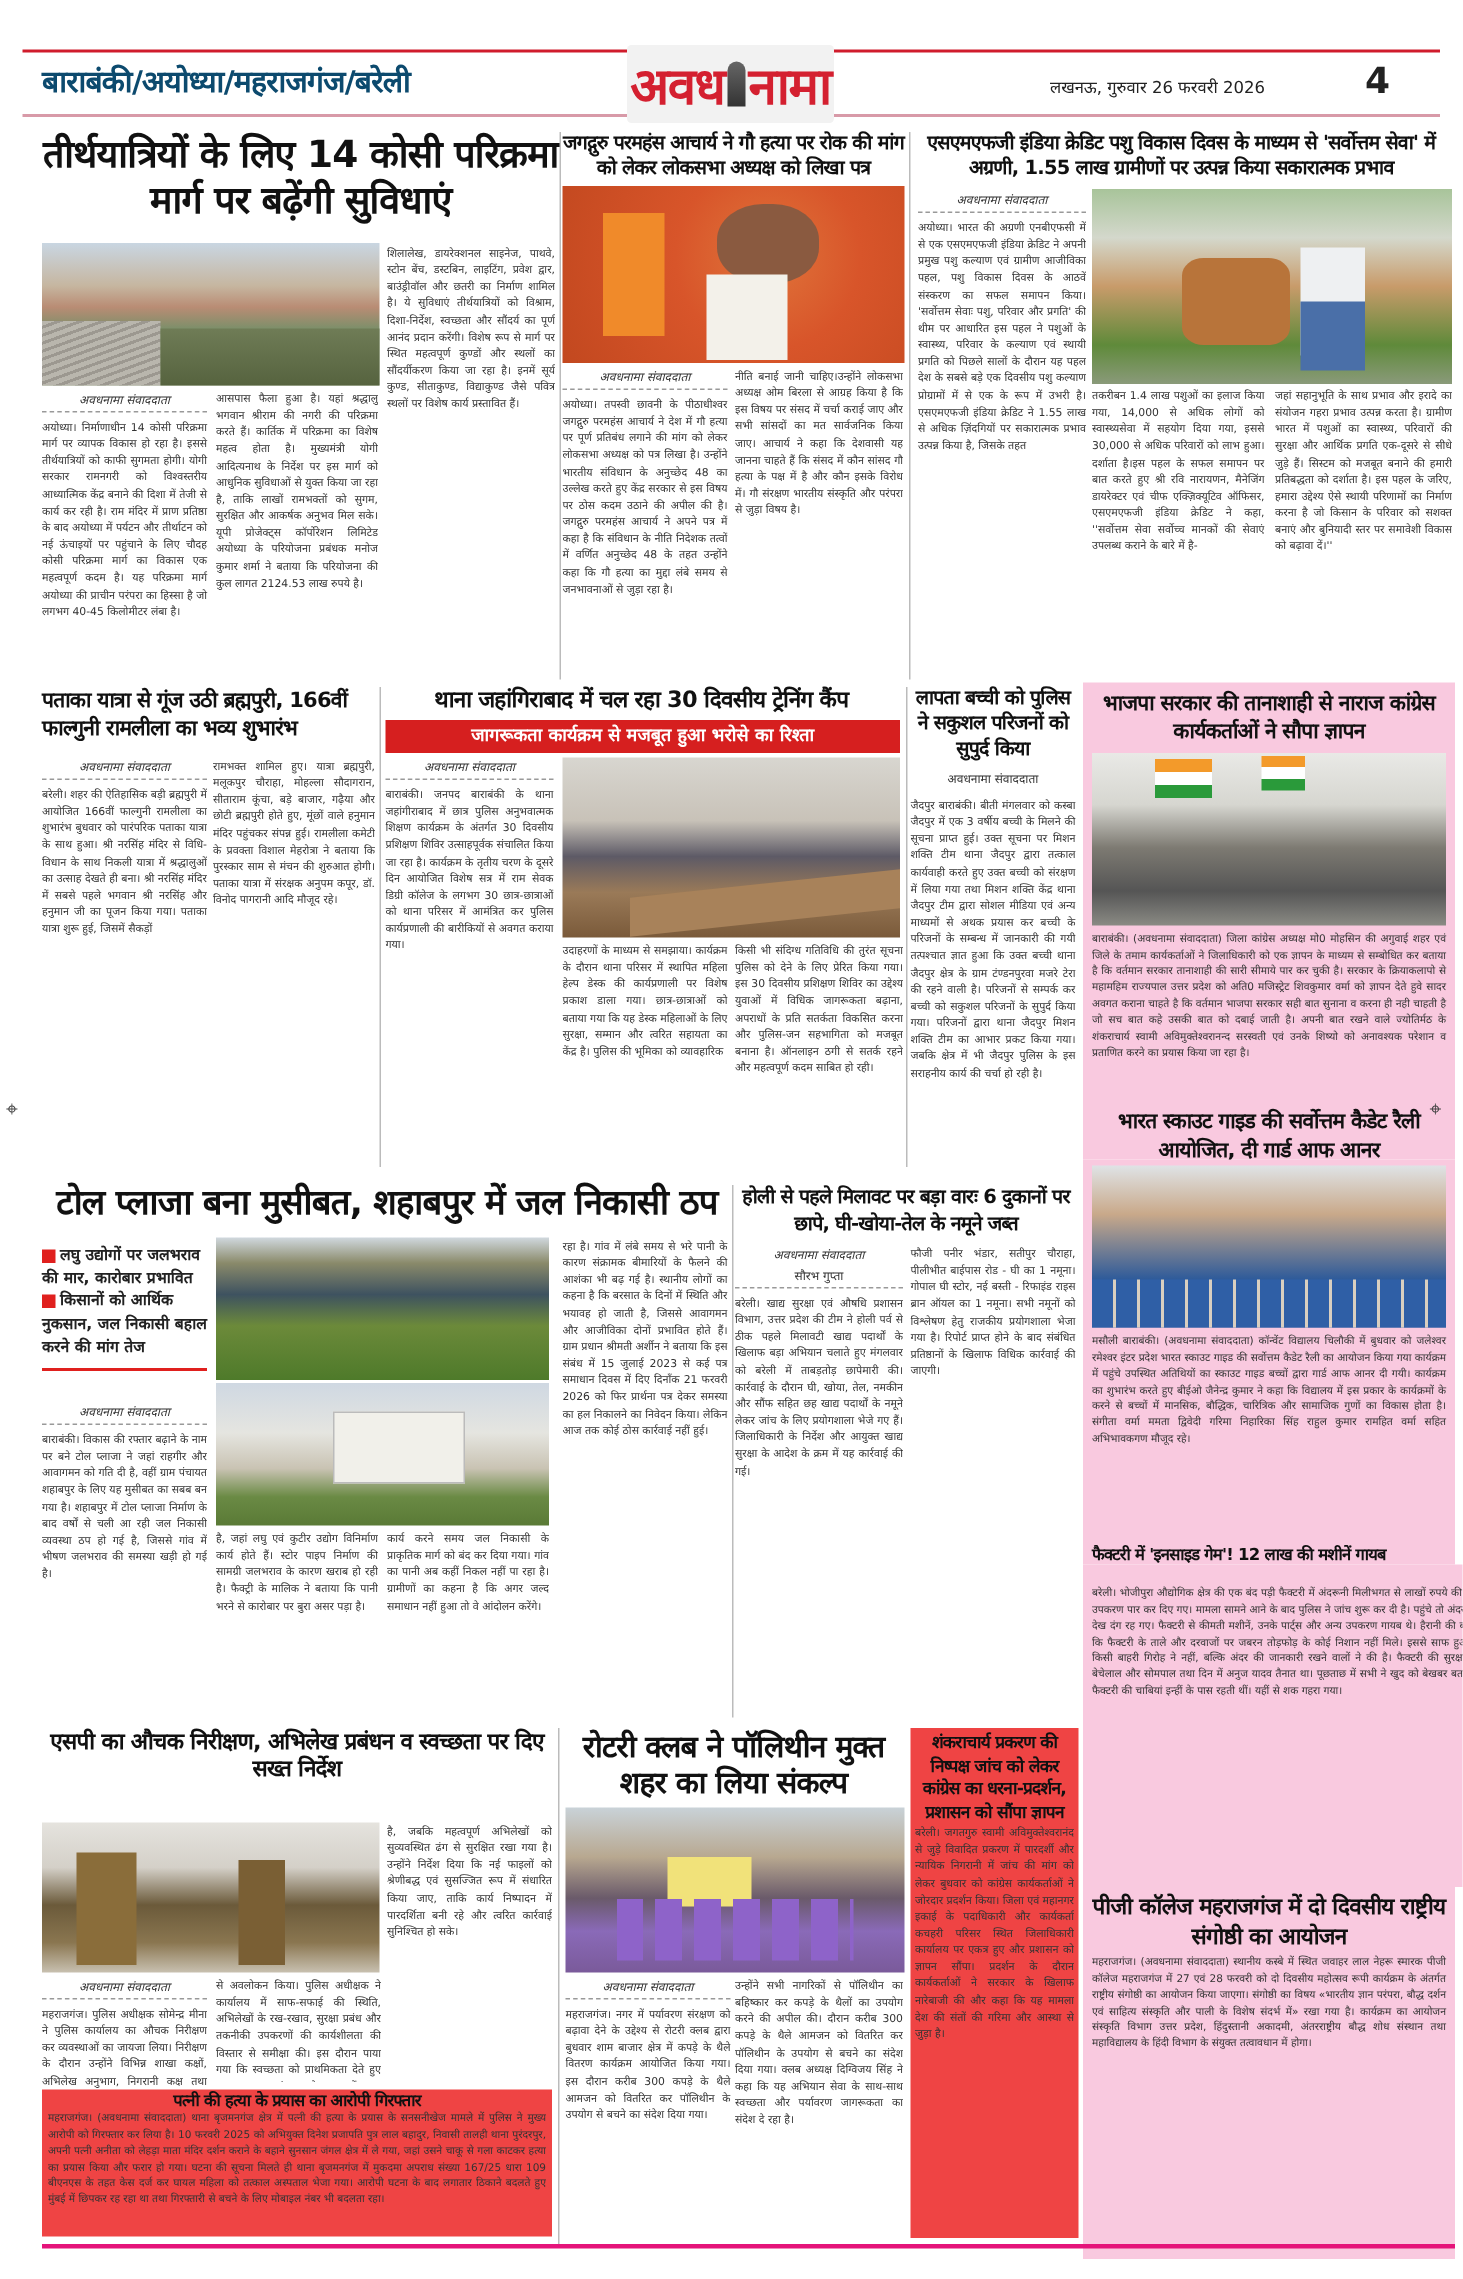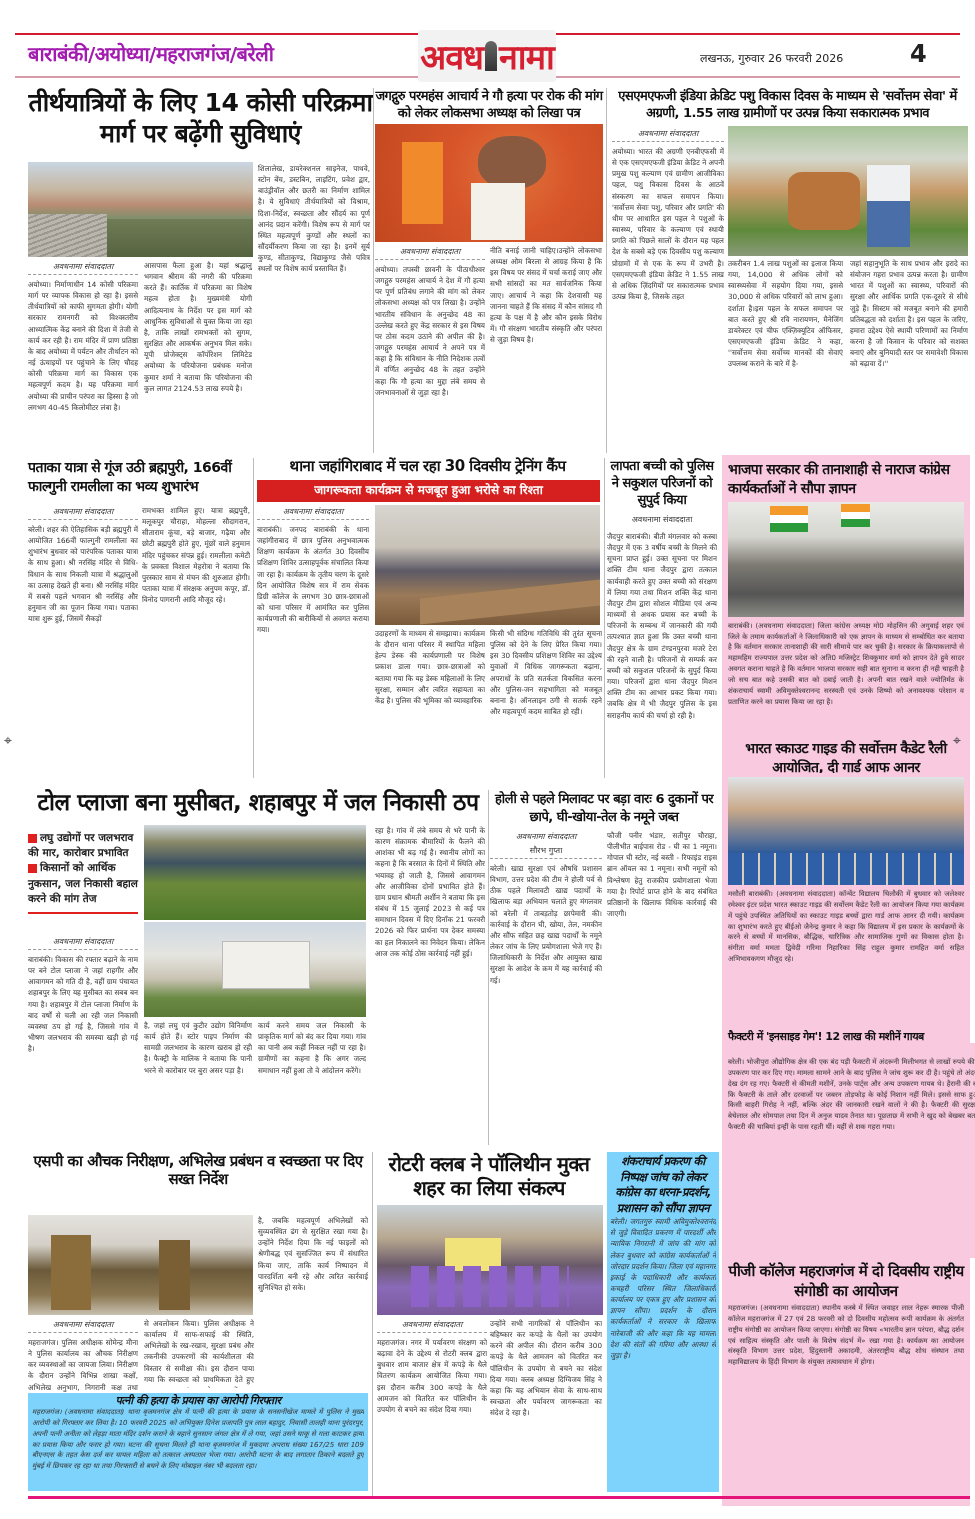--- a/index.html
+++ b/index.html
@@ -1,32 +1,32 @@
 <!DOCTYPE html>
 <html><head>
 <meta charset="utf-8">
 <style>
   * { box-sizing: border-box; margin: 0; padding: 0; }
   body { width: 975px; height: 1519px; background: #fff; font-family: "DejaVu Sans", sans-serif; color: #222; overflow: hidden; position: relative; }
   .abs { position: absolute; }
   
   .mast-line-top { position: absolute; left: 15px; right: 15px; top: 33px; height: 2px; background: #d01c2c; }
   .mast-line-bot { position: absolute; left: 15px; right: 15px; top: 76px; height: 2px; background: #d89aa8; }
-  .edition { position: absolute; left: 28px; top: 40px; font-size: 20px; font-weight: bold; color: #a21caf; font-family: "DejaVu Sans", sans-serif; letter-spacing: -0.5px; }
+  .edition { position: absolute; left: 28px; top: 40px; font-size: 20px; font-weight: bold; color: #0c4a6e; font-family: "DejaVu Sans", sans-serif; letter-spacing: -0.5px; }
   .logo { position: absolute; left: 418px; top: 30px; width: 138px; height: 52px; background: #f2f2f2; border-radius: 3px; display: flex; align-items: center; justify-content: center; font-size: 34px; font-weight: bold; color: #d42030; letter-spacing: -1px; font-family: "DejaVu Sans", sans-serif; }
   .logo .dome { display: inline-block; width: 12px; height: 30px; background: linear-gradient(#666,#333); border-radius: 6px 6px 0 0; margin: 0 2px; }
   .dateline { position: absolute; left: 700px; top: 50px; font-size: 11px; color: #222; }
   .pageno { position: absolute; left: 910px; top: 40px; font-size: 24px; font-weight: bold; color: #222; }
 
   .headline { font-weight: bold; color: #111; line-height: 1.1; font-family: "DejaVu Sans", sans-serif; letter-spacing: -0.5px; }
   .byline { font-size: 8px; font-style: italic; color: #333; text-align: center; border-bottom: 1px dashed #999; padding-bottom: 3px; margin-bottom: 4px; }
   .body { font-size: 7.2px; line-height: 1.55; color: #333; text-align: justify; }
   .photo { background-size: cover; }
   .pink { background: #f9c9df; }
-  .cream { background: #7dd3fc; font-style: italic; }
+  .cream { background: #ef4444; }
   .redbar { background: #d61f1f; color: #fff; font-weight: bold; text-align: center; }
   .bullet-sq { display: inline-block; width: 9px; height: 9px; background: #e0201e; margin-right: 3px; vertical-align: middle; }
   .divider-pink { position: absolute; height: 3px; background: #e5147a; }
   .rule-v { position: absolute; width: 1px; background: #bbb; }
   .reg-mark { position: absolute; font-size: 14px; color: #444; }
 </style>
 </head>
 <body>
 
 <div class="mast-line-top"></div>
@@ -96,21 +96,21 @@
 <div class="abs body" style="left:375px;top:628px;width:110px;height:145px;overflow:hidden;">उदाहरणों के माध्यम से समझाया। कार्यक्रम के दौरान थाना परिसर में स्थापित महिला हेल्प डेस्क की कार्यप्रणाली पर विशेष प्रकाश डाला गया। छात्र-छात्राओं को बताया गया कि यह डेस्क महिलाओं के लिए सुरक्षा, सम्मान और त्वरित सहायता का केंद्र है। पुलिस की भूमिका को व्यावहारिक</div>
 <div class="abs body" style="left:490px;top:628px;width:112px;height:145px;overflow:hidden;">किसी भी संदिग्ध गतिविधि की तुरंत सूचना पुलिस को देने के लिए प्रेरित किया गया। इस 30 दिवसीय प्रशिक्षण शिविर का उद्देश्य युवाओं में विधिक जागरूकता बढ़ाना, अपराधों के प्रति सतर्कता विकसित करना और पुलिस-जन सहभागिता को मजबूत बनाना है। ऑनलाइन ठगी से सतर्क रहने और महत्वपूर्ण कदम साबित हो रही।</div>
 
 <div class="abs headline" style="left:607px;top:458px;width:110px;font-size:13px;text-align:center;line-height:1.3;">लापता बच्ची को पुलिस ने सकुशल परिजनों को सुपुर्द किया</div>
 <div class="abs" style="left:607px;top:513px;width:110px;">
   <div class="byline" style="border:none;font-style:normal;">अवधनामा संवाददाता</div>
   <div class="body" style="height:250px;overflow:hidden;">जैदपुर बाराबंकी। बीती मंगलवार को कस्बा जैदपुर में एक 3 वर्षीय बच्ची के मिलने की सूचना प्राप्त हुई। उक्त सूचना पर मिशन शक्ति टीम थाना जैदपुर द्वारा तत्काल कार्यवाही करते हुए उक्त बच्ची को संरक्षण में लिया गया तथा मिशन शक्ति केंद्र थाना जैदपुर टीम द्वारा सोशल मीडिया एवं अन्य माध्यमों से अथक प्रयास कर बच्ची के परिजनों के सम्बन्ध में जानकारी की गयी तत्पश्चात ज्ञात हुआ कि उक्त बच्ची थाना जैदपुर क्षेत्र के ग्राम टंण्डनपुरवा मजरे टेरा की रहने वाली है। परिजनों से सम्पर्क कर बच्ची को सकुशल परिजनों के सुपुर्द किया गया। परिजनों द्वारा थाना जैदपुर मिशन शक्ति टीम का आभार प्रकट किया गया। जबकि क्षेत्र में भी जैदपुर पुलिस के इस सराहनीय कार्य की चर्चा हो रही है।</div>
 </div>
 
 <div class="abs pink" style="left:722px;top:455px;width:248px;height:318px;">
-  <div class="headline" style="font-size:14px;text-align:left;padding:5px 6px 0;line-height:1.35;">भाजपा सरकार की तानाशाही से नाराज कांग्रेस कार्यकर्ताओं ने सौपा ज्ञापन</div>
+  <div class="headline" style="font-size:14px;text-align:center;padding:5px 6px 0;line-height:1.35;">भाजपा सरकार की तानाशाही से नाराज कांग्रेस कार्यकर्ताओं ने सौपा ज्ञापन</div>
   <div class="photo" style="margin:4px 6px;height:115px;background:linear-gradient(180deg,#e9e9e6 0%,#d6d6d0 30%,#7d7a72 55%,#555 80%,#8a8a84 100%);position:relative;">
     <div style="position:absolute;left:18%;top:4%;width:16%;height:22%;background:linear-gradient(#f39a2a 33%,#fff 33% 66%,#2a9a3a 66%);"></div>
     <div style="position:absolute;left:48%;top:2%;width:12%;height:20%;background:linear-gradient(#f39a2a 33%,#fff 33% 66%,#2a9a3a 66%);"></div>
   </div>
   <div class="body" style="padding:0 6px;font-size:7px;height:112px;overflow:hidden;">बाराबंकी। (अवधनामा संवाददाता) जिला कांग्रेस अध्यक्ष मो0 मोहसिन की अगुवाई शहर एवं जिले के तमाम कार्यकर्ताओं ने जिलाधिकारी को एक ज्ञापन के माध्यम से सम्बोधित कर बताया है कि वर्तमान सरकार तानाशाही की सारी सीमाये पार कर चुकी है। सरकार के क्रियाकलापो से महामहिम राज्यपाल उत्तर प्रदेश को अति0 मजिस्ट्रेट शिवकुमार वर्मा को ज्ञापन देते हुवे सादर अवगत कराना चाहते है कि वर्तमान भाजपा सरकार सही बात सुनाना व करना ही नही चाहती है जो सच बात कहे उसकी बात को दबाई जाती है। अपनी बात रखने वाले ज्योतिर्मठ के शंकराचार्य स्वामी अविमुक्तेश्वरानन्द सरस्वती एवं उनके शिष्यो को अनावश्यक परेशान व प्रताणित करने का प्रयास किया जा रहा है।</div>
   <div class="headline" style="font-size:14px;text-align:center;padding:6px 6px 0;line-height:1.35;">भारत स्काउट गाइड की सर्वोत्तम कैडेट रैली आयोजित, दी गार्ड आफ आनर</div>
 </div>
 
 <div class="abs pink" style="left:722px;top:773px;width:248px;height:270px;">
   <div class="photo" style="margin:4px 6px;height:108px;background:linear-gradient(180deg,#dfe3e6 0%,#c9a98a 30%,#2f5b9a 70%,#3a68a8 100%);position:relative;">

